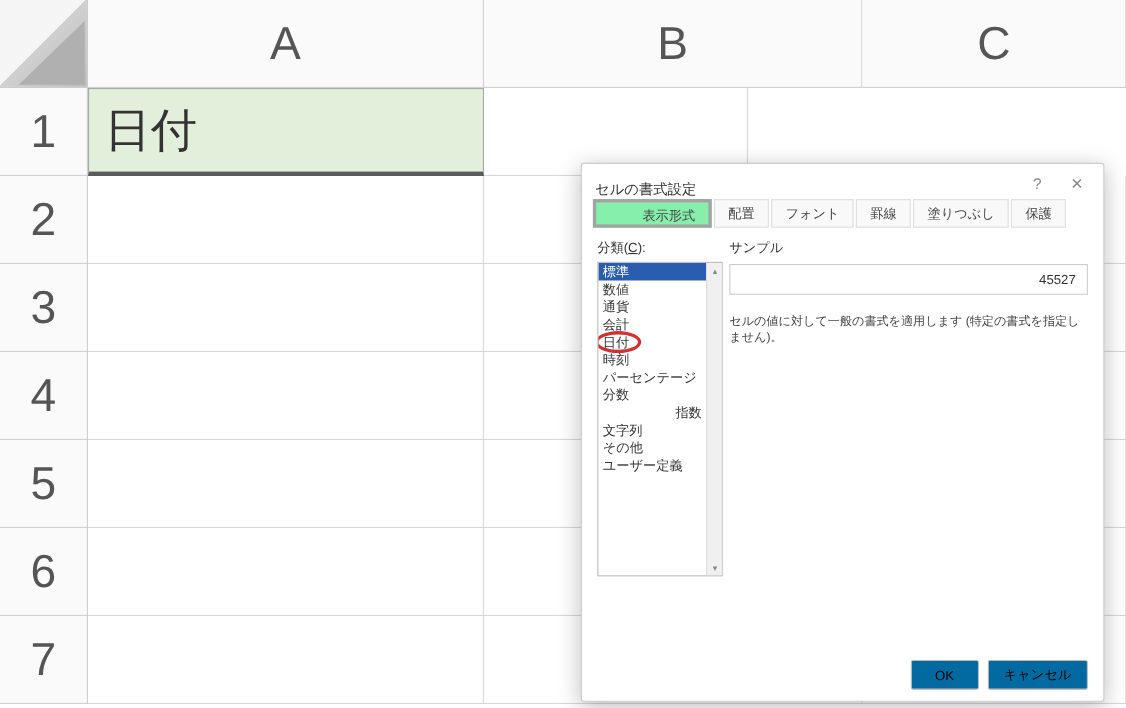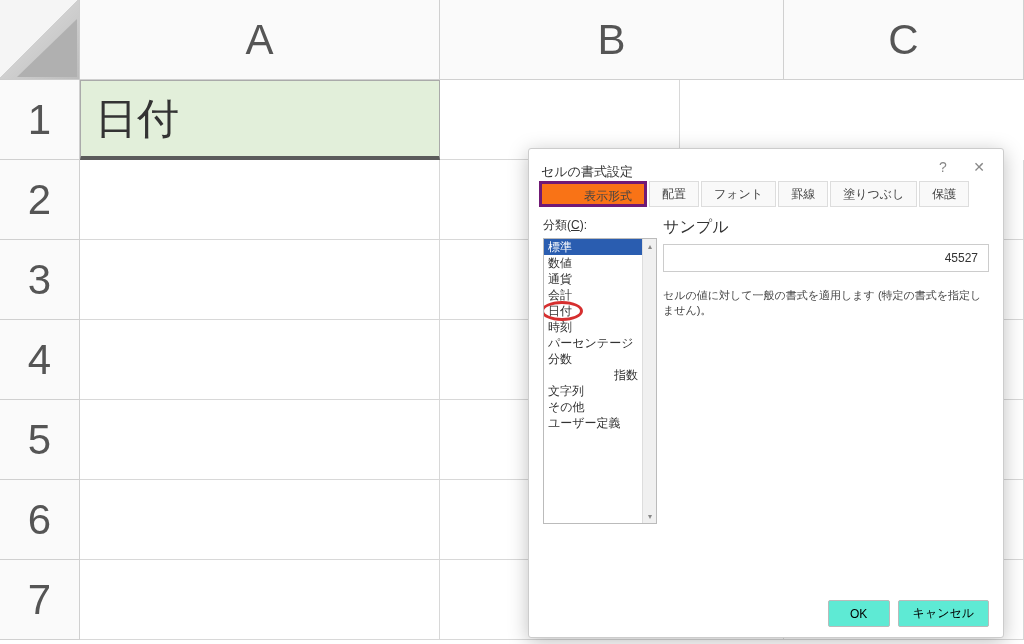--- a/index.html
+++ b/index.html
@@ -136,22 +136,22 @@
       padding: 4px 12px;
       font-size: 12px;
       color: #444;
       border: 1px solid transparent;
       border-bottom: none;
       cursor: pointer;
       background: #f9f9f9;
       margin-right: 2px;
     }
     .tab.active {
-      border: 3px solid #701a75;
-      background: #f97316;
+      border: 3px solid #a3a3a3;
+      background: #86efac;
       font-weight: 400;
       padding-left: 42px;
     }
     .tab:not(.active) {
       border: 1px solid #ddd;
     }
     
     .dialog-body {
       display: flex;
       padding: 10px 14px 0 14px;
@@ -196,21 +196,21 @@
     .lb-scroll-up, .lb-scroll-down {
       width: 14px; height: 14px;
       display: flex; align-items: center; justify-content: center;
       font-size: 8px; color: #888;
       background: #f0f0f0;
     }
     .lb-scroll-down { position: absolute; bottom: 0; }
     
     .sample-section { flex: 1; }
     .sample-label {
-      font-size: 16px;
+      font-size: 12px;
       color: #333;
       margin-bottom: 6px;
     }
     .sample-value {
       border: 1px solid #ccc;
       padding: 6px 10px;
       font-size: 12px;
       color: #333;
       background: #fff;
       margin-bottom: 16px;
@@ -235,21 +235,21 @@
       bottom: 10px;
       right: 14px;
       display: flex;
       gap: 8px;
     }
     .dlg-btn {
       min-width: 62px;
       padding: 4px 14px;
       font-size: 12px;
       border: 1px solid #bbb;
-      background: #5eead4;
+      background: #0369a1;
       cursor: pointer;
       border-radius: 2px;
     }
   </style>
 </head>
 <body>
 
 <div class="spreadsheet">
   <div class="corner-cell">
     <div class="corner-tri"></div>

